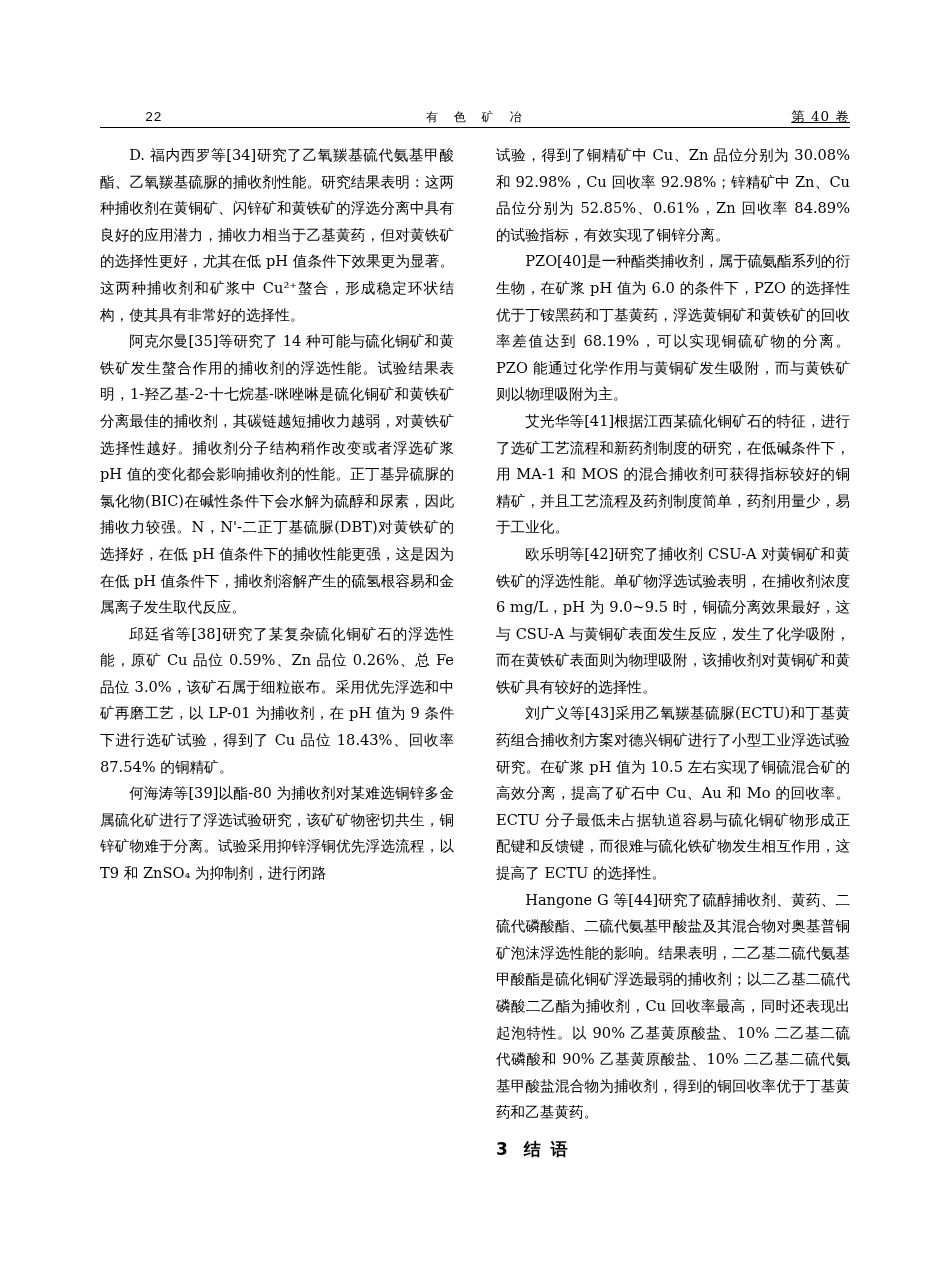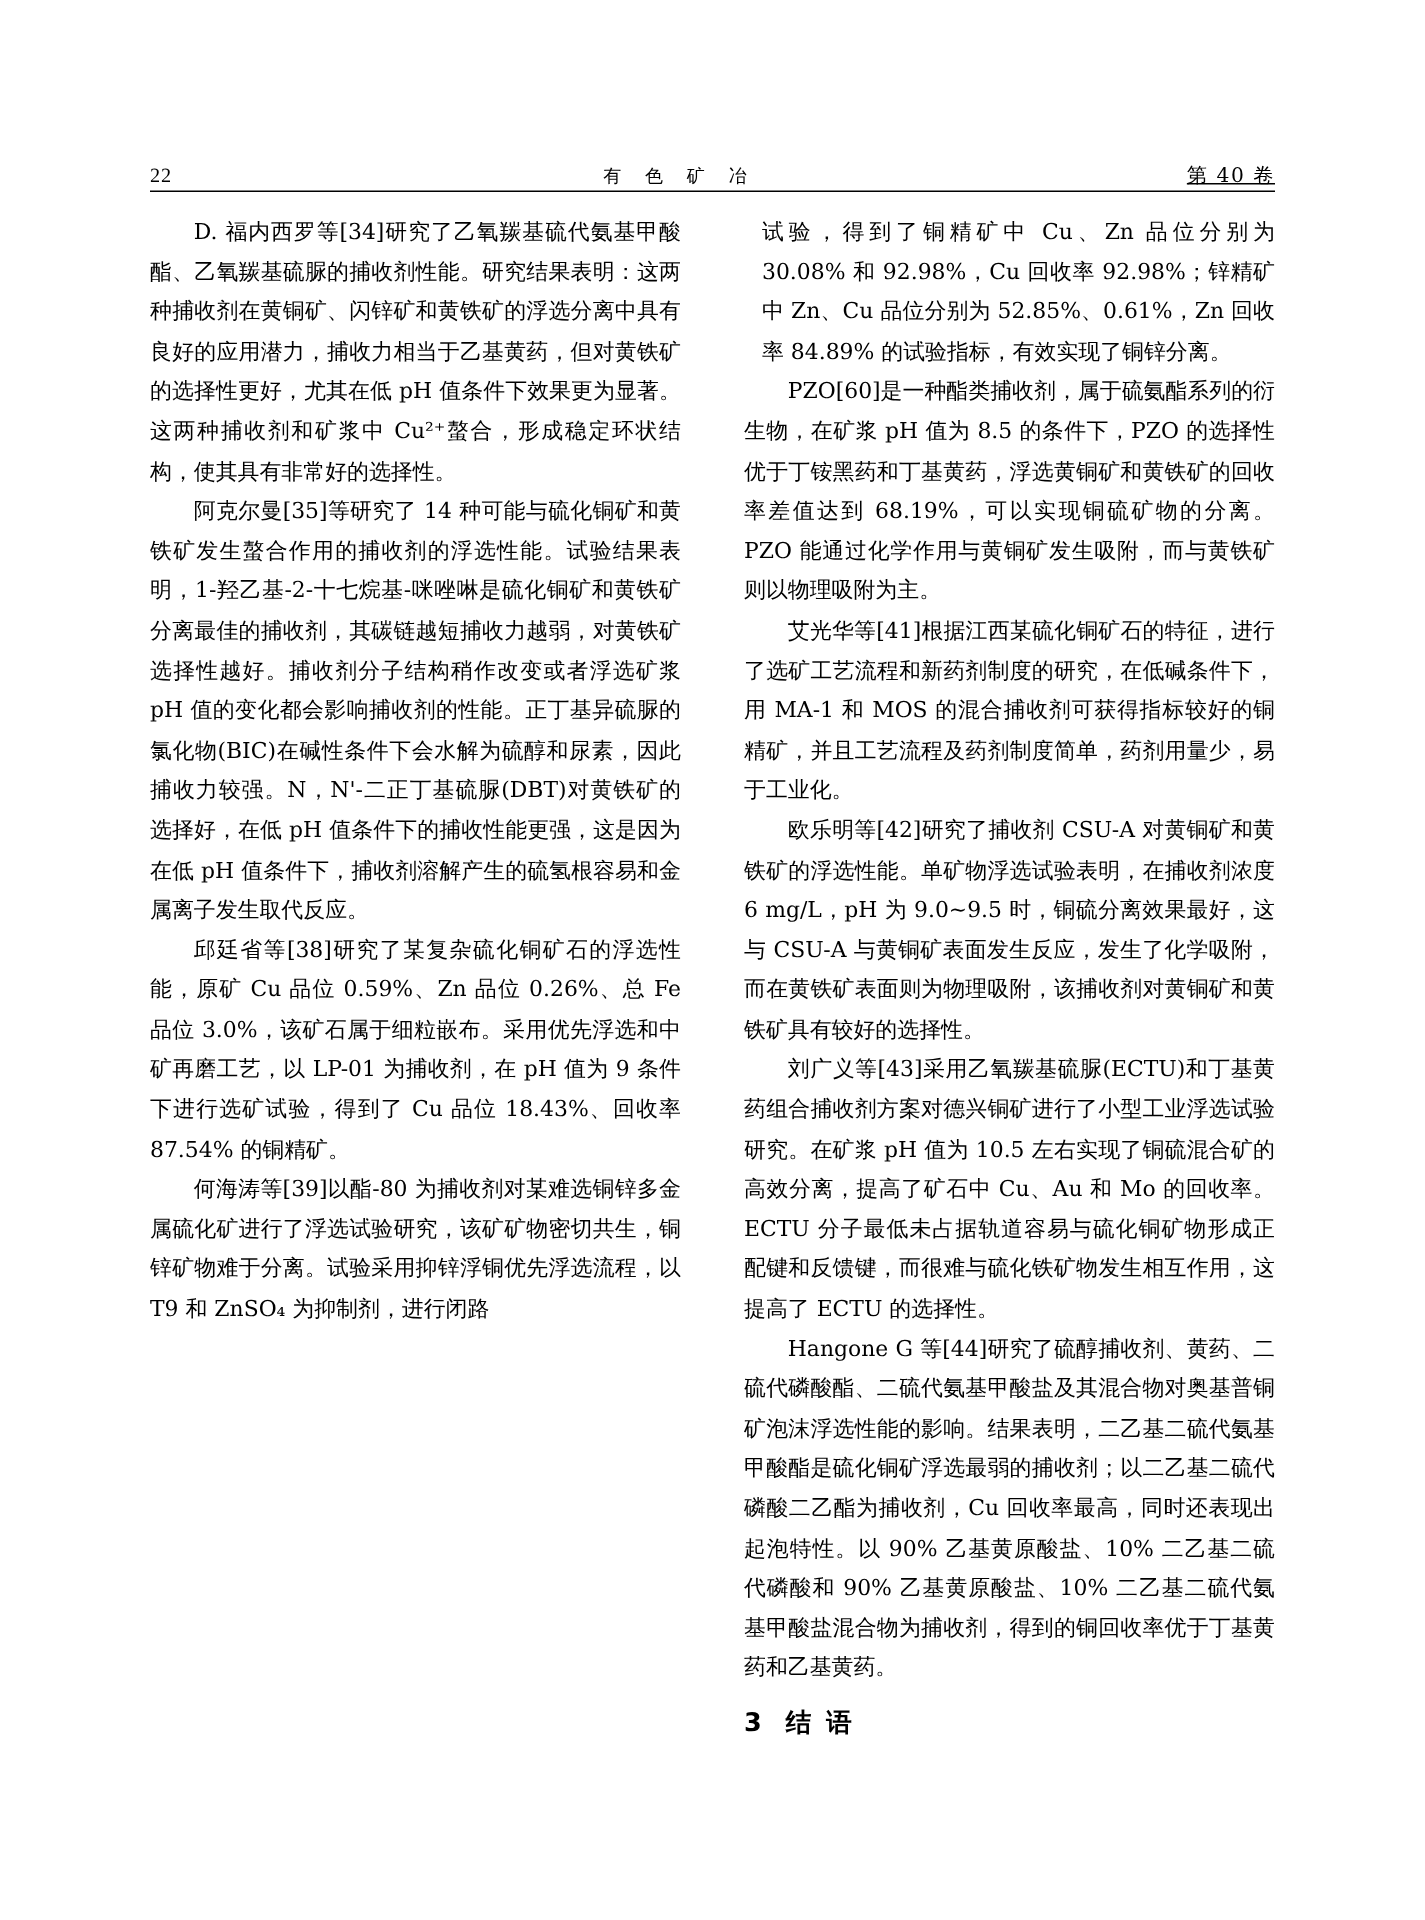--- a/index.html
+++ b/index.html
@@ -26,21 +26,22 @@
     left: 100px;
     top: 108px;
     width: 750px;
     display: flex;
     align-items: baseline;
     justify-content: space-between;
     font-size: 13.5px;
     letter-spacing: 0.5px;
   }
   .header .hdr-left {
-    font-family: Liberation Serif, serif;
+    font-family: Liberation Mono, monospace;
+    margin-left: 45px;
   }
   .header .hdr-center {
     letter-spacing: 6px;
     font-size: 12px;
   }
   .header .hdr-right {
     letter-spacing: 1px;
     text-decoration: underline;
   }
   .rule {
@@ -67,21 +68,20 @@
     text-align: justify;
     text-justify: inter-ideograph;
   }
   .para {
     margin: 0;
     text-indent: 2em;
     text-align: justify;
   }
   .para.noindent {
     text-indent: 0;
-    margin-left: 12px;
   }
   .sec-head {
     margin-top: 10px;
     font-size: 17px;
     font-family: "DejaVu Sans", "Liberation Sans", sans-serif;
     font-weight: bold;
     letter-spacing: 2px;
   }
   .sec-head .num {
     margin-right: 14px;
@@ -107,21 +107,21 @@
 
     <div class="col">
       <p class="para">D. 福内西罗等[34]研究了乙氧羰基硫代氨基甲酸酯、乙氧羰基硫脲的捕收剂性能。研究结果表明：这两种捕收剂在黄铜矿、闪锌矿和黄铁矿的浮选分离中具有良好的应用潜力，捕收力相当于乙基黄药，但对黄铁矿的选择性更好，尤其在低 pH 值条件下效果更为显著。这两种捕收剂和矿浆中 Cu²⁺螯合，形成稳定环状结构，使其具有非常好的选择性。</p>
       <p class="para">阿克尔曼[35]等研究了 14 种可能与硫化铜矿和黄铁矿发生螯合作用的捕收剂的浮选性能。试验结果表明，1-羟乙基-2-十七烷基-咪唑啉是硫化铜矿和黄铁矿分离最佳的捕收剂，其碳链越短捕收力越弱，对黄铁矿选择性越好。捕收剂分子结构稍作改变或者浮选矿浆 pH 值的变化都会影响捕收剂的性能。正丁基异硫脲的氯化物(BIC)在碱性条件下会水解为硫醇和尿素，因此捕收力较强。N，N'-二正丁基硫脲(DBT)对黄铁矿的选择好，在低 pH 值条件下的捕收性能更强，这是因为在低 pH 值条件下，捕收剂溶解产生的硫氢根容易和金属离子发生取代反应。</p>
       <p class="para">邱廷省等[38]研究了某复杂硫化铜矿石的浮选性能，原矿 Cu 品位 0.59%、Zn 品位 0.26%、总 Fe 品位 3.0%，该矿石属于细粒嵌布。采用优先浮选和中矿再磨工艺，以 LP-01 为捕收剂，在 pH 值为 9 条件下进行选矿试验，得到了 Cu 品位 18.43%、回收率 87.54% 的铜精矿。</p>
       <p class="para">何海涛等[39]以酯-80 为捕收剂对某难选铜锌多金属硫化矿进行了浮选试验研究，该矿矿物密切共生，铜锌矿物难于分离。试验采用抑锌浮铜优先浮选流程，以 T9 和 ZnSO₄ 为抑制剂，进行闭路</p>
     </div>
 
     <div class="col">
       <p class="para noindent">试验，得到了铜精矿中 Cu、Zn 品位分别为 30.08% 和 92.98%，Cu 回收率 92.98%；锌精矿中 Zn、Cu 品位分别为 52.85%、0.61%，Zn 回收率 84.89% 的试验指标，有效实现了铜锌分离。</p>
-      <p class="para">PZO[60]是一种酯类捕收剂，属于硫氨酯系列的衍生物，在矿浆 pH 值为 8.5 的条件下，PZO 的选择性优于丁铵黑药和丁基黄药，浮选黄铜矿和黄铁矿的回收率差值达到 68.19%，可以实现铜硫矿物的分离。PZO 能通过化学作用与黄铜矿发生吸附，而与黄铁矿则以物理吸附为主。</p>
+      <p class="para">PZO[40]是一种酯类捕收剂，属于硫氨酯系列的衍生物，在矿浆 pH 值为 6.0 的条件下，PZO 的选择性优于丁铵黑药和丁基黄药，浮选黄铜矿和黄铁矿的回收率差值达到 68.19%，可以实现铜硫矿物的分离。PZO 能通过化学作用与黄铜矿发生吸附，而与黄铁矿则以物理吸附为主。</p>
       <p class="para">艾光华等[41]根据江西某硫化铜矿石的特征，进行了选矿工艺流程和新药剂制度的研究，在低碱条件下，用 MA-1 和 MOS 的混合捕收剂可获得指标较好的铜精矿，并且工艺流程及药剂制度简单，药剂用量少，易于工业化。</p>
       <p class="para">欧乐明等[42]研究了捕收剂 CSU-A 对黄铜矿和黄铁矿的浮选性能。单矿物浮选试验表明，在捕收剂浓度 6 mg/L，pH 为 9.0~9.5 时，铜硫分离效果最好，这与 CSU-A 与黄铜矿表面发生反应，发生了化学吸附，而在黄铁矿表面则为物理吸附，该捕收剂对黄铜矿和黄铁矿具有较好的选择性。</p>
       <p class="para">刘广义等[43]采用乙氧羰基硫脲(ECTU)和丁基黄药组合捕收剂方案对德兴铜矿进行了小型工业浮选试验研究。在矿浆 pH 值为 10.5 左右实现了铜硫混合矿的高效分离，提高了矿石中 Cu、Au 和 Mo 的回收率。ECTU 分子最低未占据轨道容易与硫化铜矿物形成正配键和反馈键，而很难与硫化铁矿物发生相互作用，这提高了 ECTU 的选择性。</p>
       <p class="para">Hangone G 等[44]研究了硫醇捕收剂、黄药、二硫代磷酸酯、二硫代氨基甲酸盐及其混合物对奥基普铜矿泡沫浮选性能的影响。结果表明，二乙基二硫代氨基甲酸酯是硫化铜矿浮选最弱的捕收剂；以二乙基二硫代磷酸二乙酯为捕收剂，Cu 回收率最高，同时还表现出起泡特性。以 90% 乙基黄原酸盐、10% 二乙基二硫代磷酸和 90% 乙基黄原酸盐、10% 二乙基二硫代氨基甲酸盐混合物为捕收剂，得到的铜回收率优于丁基黄药和乙基黄药。</p>
       <div class="sec-head">
         <span class="num">3</span><span>结  语</span>
       </div>
     </div>
 
   </div>

